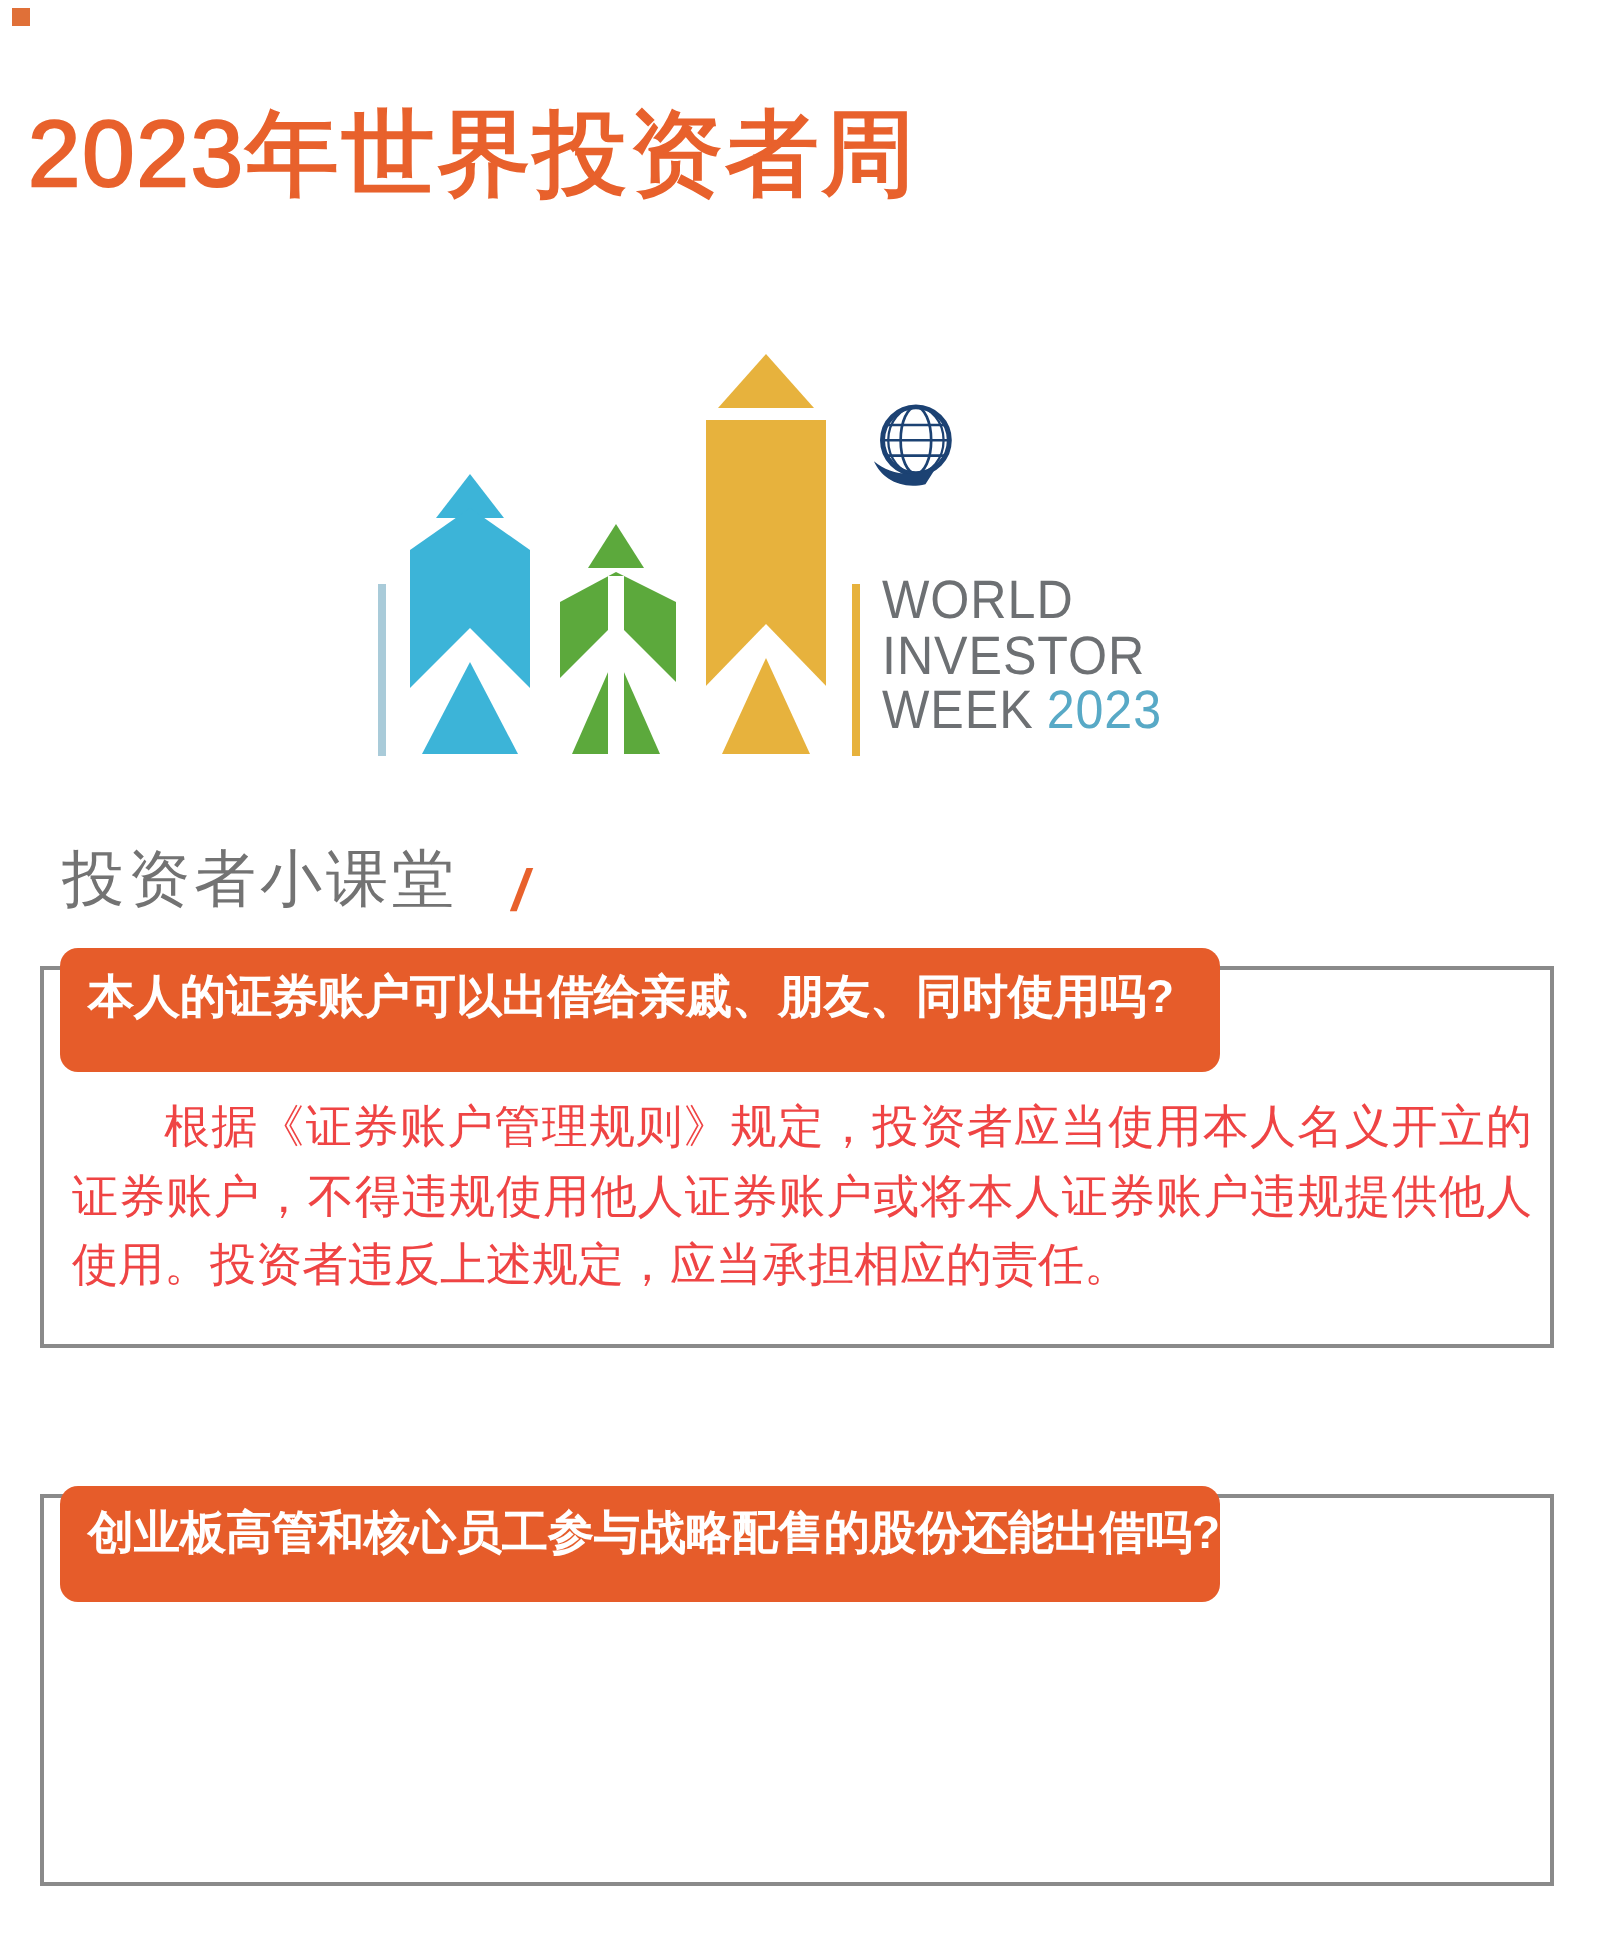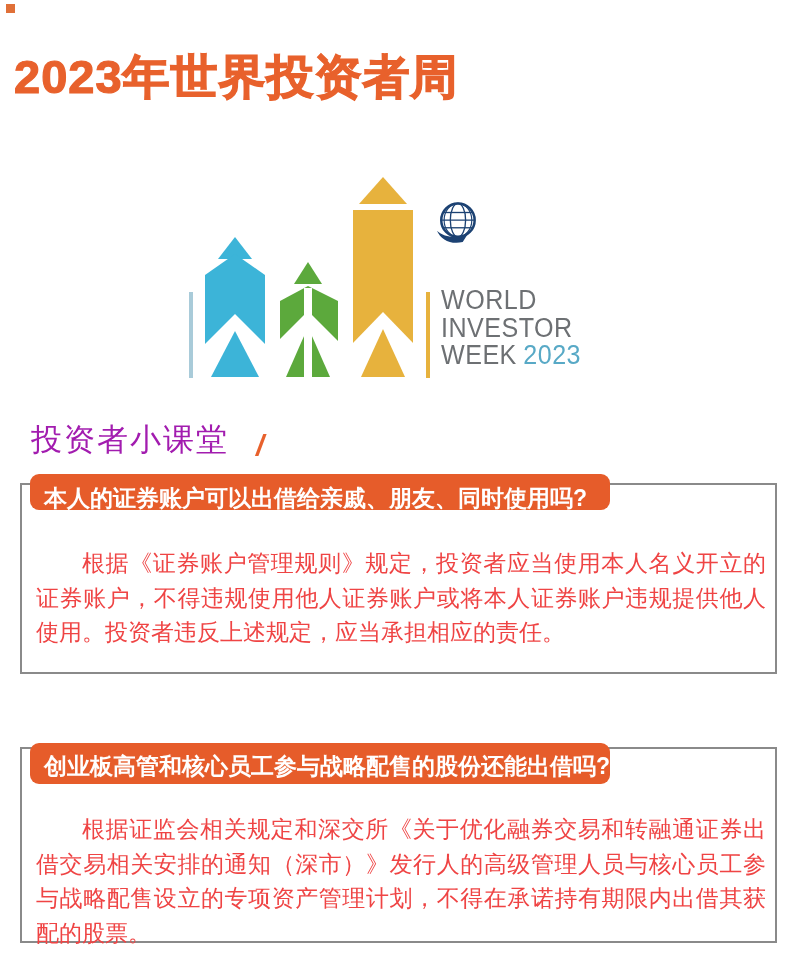--- a/index.html
+++ b/index.html
@@ -5,53 +5,53 @@
   html,body{margin:0;padding:0;background:#ffffff;}
   #page{
     position:relative;width:800px;height:977px;background:#ffffff;overflow:hidden;
     font-family:"Liberation Sans","DejaVu Sans",sans-serif;
   }
   .abs{position:absolute;}
   
   #corner-mark{left:6px;top:4px;width:9px;height:9px;background:#e07038;}
   
   #main-title{
-    left:14px;top:46px;font-size:47px;font-weight:700;color:#e8612c;
+    left:14px;top:46px;font-size:47px;font-weight:400;color:#e8612c;
     letter-spacing:1px;-webkit-text-stroke:1.2px #e8612c;white-space:nowrap;
   }
   
   #pencil-logo{left:185px;top:170px;}
   #iosco-logo{left:436px;top:201px;display:flex;align-items:flex-start;gap:5px;}
   #iosco-text-col{display:flex;flex-direction:column;}
   #iosco-name{
     font-size:25px;font-weight:bold;color:#1d5a9e;letter-spacing:-1px;
     transform:scaleX(0.84);transform-origin:left top;line-height:30px;white-space:nowrap;
   }
   #iosco-tagline{
     font-size:5.6px;color:#2a4a78;letter-spacing:0.26px;margin-top:3px;white-space:nowrap;
   }
   #wiw-text{
     left:441px;top:287px;font-size:27px;line-height:27.5px;color:#6d7073;
     letter-spacing:0.5px;transform:scaleX(0.93);transform-origin:left top;white-space:nowrap;
   }
   #wiw-text .accent{color:#58a9c6;margin-left:7px;}
   
-  #section-heading{left:31px;top:419px;font-size:31px;color:#a21caf;letter-spacing:2px;white-space:nowrap;}
+  #section-heading{left:31px;top:419px;font-size:31px;color:#737373;letter-spacing:2px;white-space:nowrap;}
   #section-slash{left:256px;top:430px;font-size:29px;font-weight:bold;font-style:italic;color:#e8612c;}
   
   .qa-card{left:20px;width:757px;height:191px;background:#ffffff;border:2px solid #8a8a8a;box-sizing:border-box;}
   #qa-card-1{top:483px;}
   #qa-card-2{top:747px;height:196px;}
   .q-bar{
-    left:30px;height:36px;width:580px;background:#e65c2a;border-radius:9px;
+    left:30px;height:62px;width:580px;background:#e65c2a;border-radius:9px;
     color:#ffffff;font-size:23px;font-weight:bold;line-height:48px;
     padding-left:14px;box-sizing:border-box;white-space:nowrap;overflow:hidden;
   }
   #q-bar-1{top:474px;}
-  #q-bar-2{top:743px;height:41px;line-height:47px;}
+  #q-bar-2{top:743px;height:58px;line-height:47px;}
   .answer{
     left:36px;width:730px;font-size:23px;line-height:34.5px;color:#ef4444;
     text-align:justify;text-indent:2em;margin:0;
   }
   #answer-1{top:546px;}
   #answer-2{top:812px;}
 </style>
 </head>
 <body>
 
@@ -106,15 +106,14 @@
 
   <div id="section-heading" class="abs">投资者小课堂</div>
   <div id="section-slash" class="abs">/</div>
 
   <div id="qa-card-1" class="abs qa-card"></div>
   <div id="q-bar-1" class="abs q-bar">本人的证券账户可以出借给亲戚、朋友、同时使用吗?</div>
   <p id="answer-1" class="abs answer">根据《证券账户管理规则》规定，投资者应当使用本人名义开立的证券账户，不得违规使用他人证券账户或将本人证券账户违规提供他人使用。投资者违反上述规定，应当承担相应的责任。</p>
 
   <div id="qa-card-2" class="abs qa-card"></div>
   <div id="q-bar-2" class="abs q-bar">创业板高管和核心员工参与战略配售的股份还能出借吗?</div>
-  <p id="answer-2" class="abs answer">根据证监会相关规定和深交所《关于优化融券交易和转融通证券出借交易相关安排的通知（深市）》发行人的高级管理人员与核心员工参与战略配售设立的专项资产管理计划，不得在承诺持有期限内出借其获配的股票。</p>
 
 </div>
 
 </body></html>

